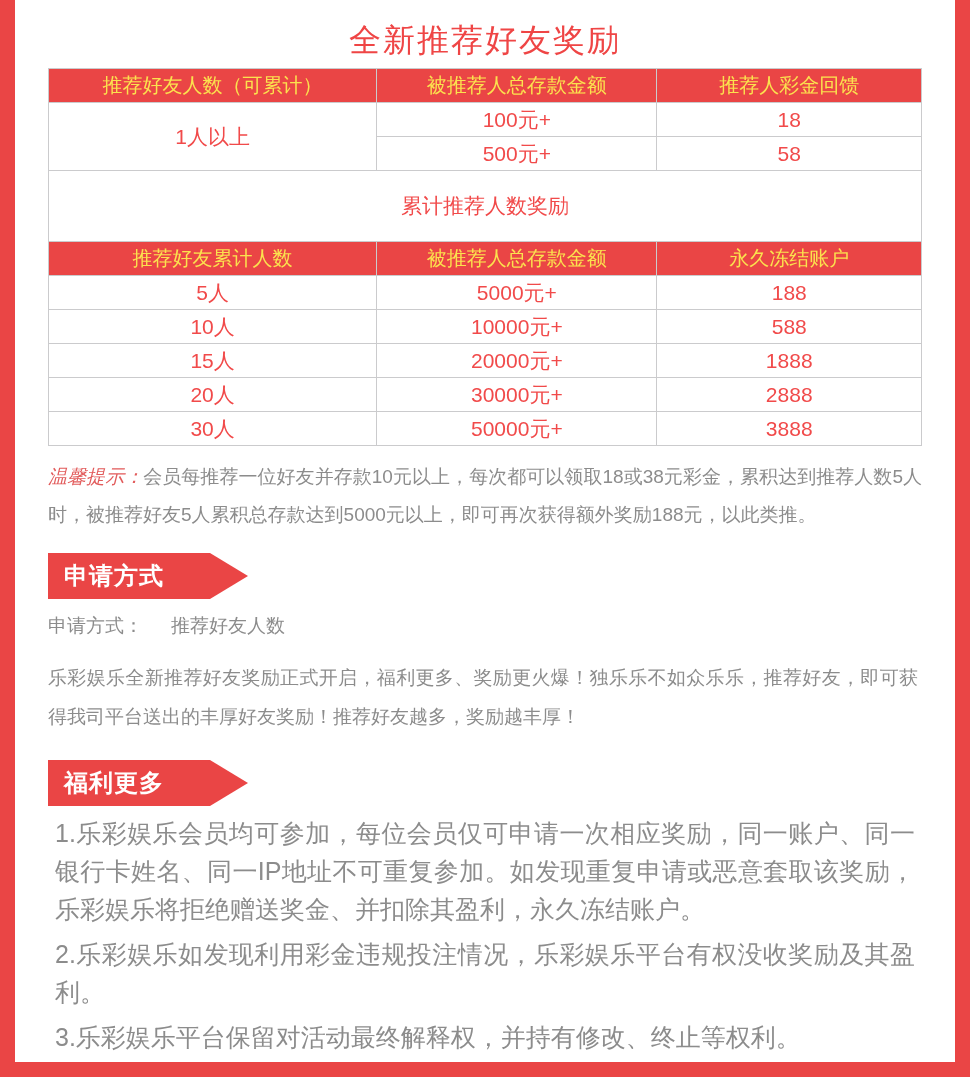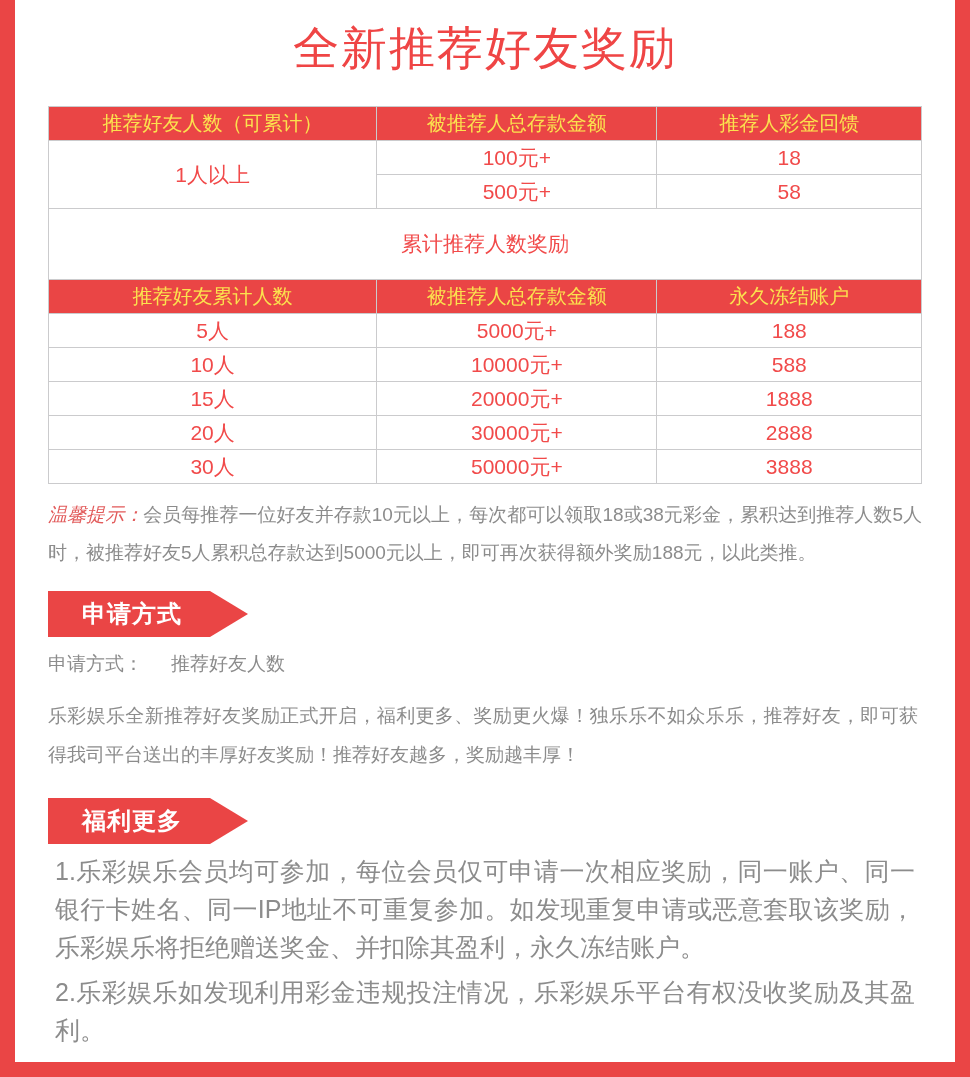--- a/index.html
+++ b/index.html
@@ -12,32 +12,31 @@
     border-left: 15px solid #ea4545;
     border-right: 15px solid #ea4545;
     border-bottom: 15px solid #ea4545;
     overflow: hidden;
     font-family: "Liberation Sans", "DejaVu Sans", sans-serif;
   }
   .content { padding: 0 33px; }
 
   .page-title {
     margin: 0;
-    padding-top: 20px;
+    padding-top: 12px;
     text-align: center;
-    font-size: 46px;
+    font-size: 32px;
     line-height: 56px;
     font-weight: 400;
     letter-spacing: 2px;
     color: #ef4545;
   }
 
   table.reward-table {
     width: 100%;
-    margin-top: 30px;
     border-collapse: collapse;
     table-layout: fixed;
     border-radius: 29px;
   }
   table.reward-table th, table.reward-table td {
     border: 1px solid #cbcbcd;
     text-align: center;
     vertical-align: middle;
   }
   table.reward-table th {
@@ -72,21 +71,21 @@
   .ribbon {
     position: relative;
     margin-top: 16px;
     width: 200px;
     height: 46px;
     background: #ea4545;
     color: #ffffff;
     font-size: 24px;
     font-weight: 700;
     line-height: 46px;
-    padding-left: 34px;
+    padding-left: 16px;
     box-sizing: border-box;
     letter-spacing: 1px;
     clip-path: polygon(0 0, 81% 0, 100% 50%, 81% 100%, 0 100%);
   }
   .ribbon-2 { margin-top: 20px; }
   .ribbon-3 { margin-top: 24px; }
 
   .apply-line {
     margin-top: 14px;
     font-size: 19px;

